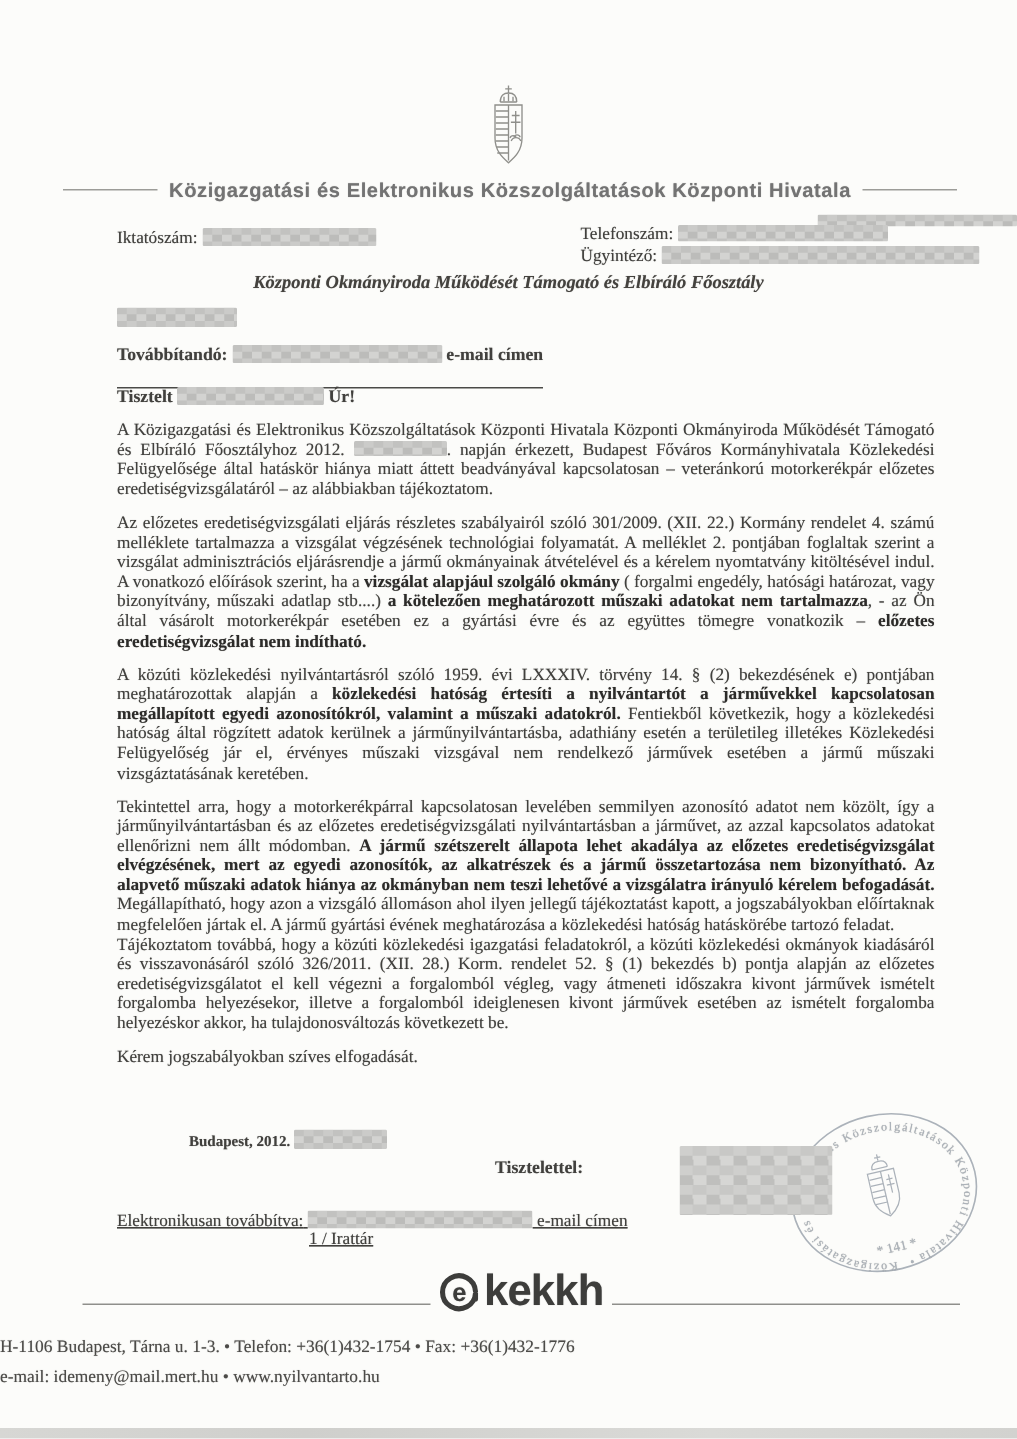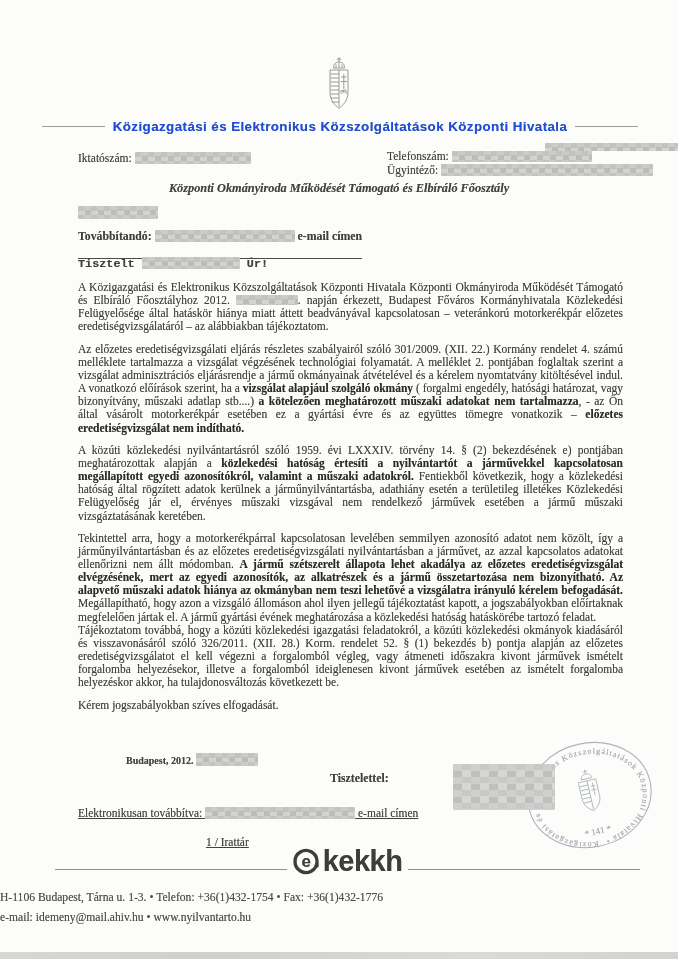--- a/index.html
+++ b/index.html
@@ -14,21 +14,21 @@
 
   
   .crest{position:absolute;top:56px;left:50%;transform:translateX(-50%);}
   .title-row{
     position:absolute;top:119px;left:42px;right:40px;
     display:flex;align-items:center;gap:8px;
   }
   .title-row .rule{flex:1;height:1px;background:#9c9c98;}
   .org-title{
     font-family:"Liberation Sans", sans-serif;font-weight:bold;
-    font-size:13.4px;color:#1d4ed8;letter-spacing:.4px;white-space:nowrap;
+    font-size:13.4px;color:#737373;letter-spacing:.4px;white-space:nowrap;
   }
   .org-subtitle{
     position:absolute;top:136px;left:0;width:100%;text-align:center;
     font-size:12.3px;font-weight:bold;font-style:italic;color:#44423e;margin-top:45px;
   }
 
   
   .redact{
     display:inline-block;height:12px;vertical-align:-2px;
     background-image:conic-gradient(#cbcbc9 0 25%, #bcbcba 0 50%, #d3d3d1 0 75%, #c2c2c0 0);
@@ -43,40 +43,40 @@
   
   .meta{position:absolute;top:150px;left:78px;right:0;font-size:11.5px;}
   .meta-left{position:absolute;left:0;top:2px;}
   .meta-right{position:absolute;left:309px;top:0;line-height:13.5px;}
   .meta-right .row{white-space:nowrap;}
   .meta-extra-redact{position:absolute;left:467px;top:-7px;width:133px;height:8px;}
 
   .addressee{position:absolute;top:203px;left:78px;}
   .forward-line{position:absolute;top:229px;left:78px;font-size:11.8px;font-weight:bold;}
   .forward-line .ugroup{border-bottom:1.2px solid #4a4a47;padding-bottom:15px;}
-  .salutation{position:absolute;top:257px;left:78px;font-size:11.8px;font-weight:bold;font-family:Liberation Mono, monospace;}
+  .salutation{position:absolute;top:257px;left:78px;font-size:11.8px;font-weight:bold;}
 
   
   .body-text{
     position:absolute;top:281px;left:78px;width:545px;
     font-size:11.5px;line-height:13.15px;text-align:justify;
   }
   .para{margin:0 0 9px 0;}
   .para.tight{margin-top:-9px;}
   .para .b{font-weight:bold;color:#2c2b29;}
   .para .redact{height:10px;vertical-align:-1px;}
 
   
   .date-line{position:absolute;top:753px;left:78px;font-size:10px;font-weight:bold;margin-left:48px;}
   .regards{position:absolute;top:771px;left:330px;font-size:11.8px;font-weight:bold;}
   .stamp{position:absolute;top:736px;left:516px;transform:rotate(-13deg);opacity:.85;}
   .sig-redact{position:absolute;top:764px;left:453px;width:102px;height:46px;}
 
   .forwarded{position:absolute;top:807px;left:78px;font-size:11.5px;text-decoration:underline;}
-  .forwarded .note{margin-left:128px;margin-top:17px;}
+  .forwarded .note{margin-left:128px;margin-top:0;}
 
   
   .logo-row{
     position:absolute;top:846px;left:55px;right:38px;
     display:flex;align-items:flex-end;
   }
   .logo-row .rule{flex:1;height:1px;background:#8f8f8b;margin-bottom:6px;}
   .logo{
     display:flex;align-items:center;padding:0 6px 0 4px;
     font-family:"Liberation Sans", sans-serif;font-weight:bold;
@@ -207,17 +207,17 @@
         <path d="M 26 15 A 11 11 0 1 0 26 16 L 26 20" fill="none" stroke="#3d3d3b" stroke-width="3.4" stroke-linecap="round"></path>
         <text x="15" y="21" font-size="17" font-weight="bold" fill="#3d3d3b" text-anchor="middle" font-family="Liberation Sans, sans-serif">e</text>
       </svg>
       <span>kekkh</span>
     </div>
     <div class="rule"></div>
   </div>
 
   <div class="footer">
     <div>H-1106 Budapest, Tárna u. 1-3.  •  Telefon: +36(1)432-1754  •  Fax: +36(1)432-1776</div>
-    <div>e-mail: idemeny@mail.ahiv.hu  •  www.nyilvantarto.hu</div>
+    <div>e-mail: idemeny@mail.mert.hu  •  www.nyilvantarto.hu</div>
   </div>
 
   <div class="bottom-band"></div>
 </div>
 
 </body></html>

